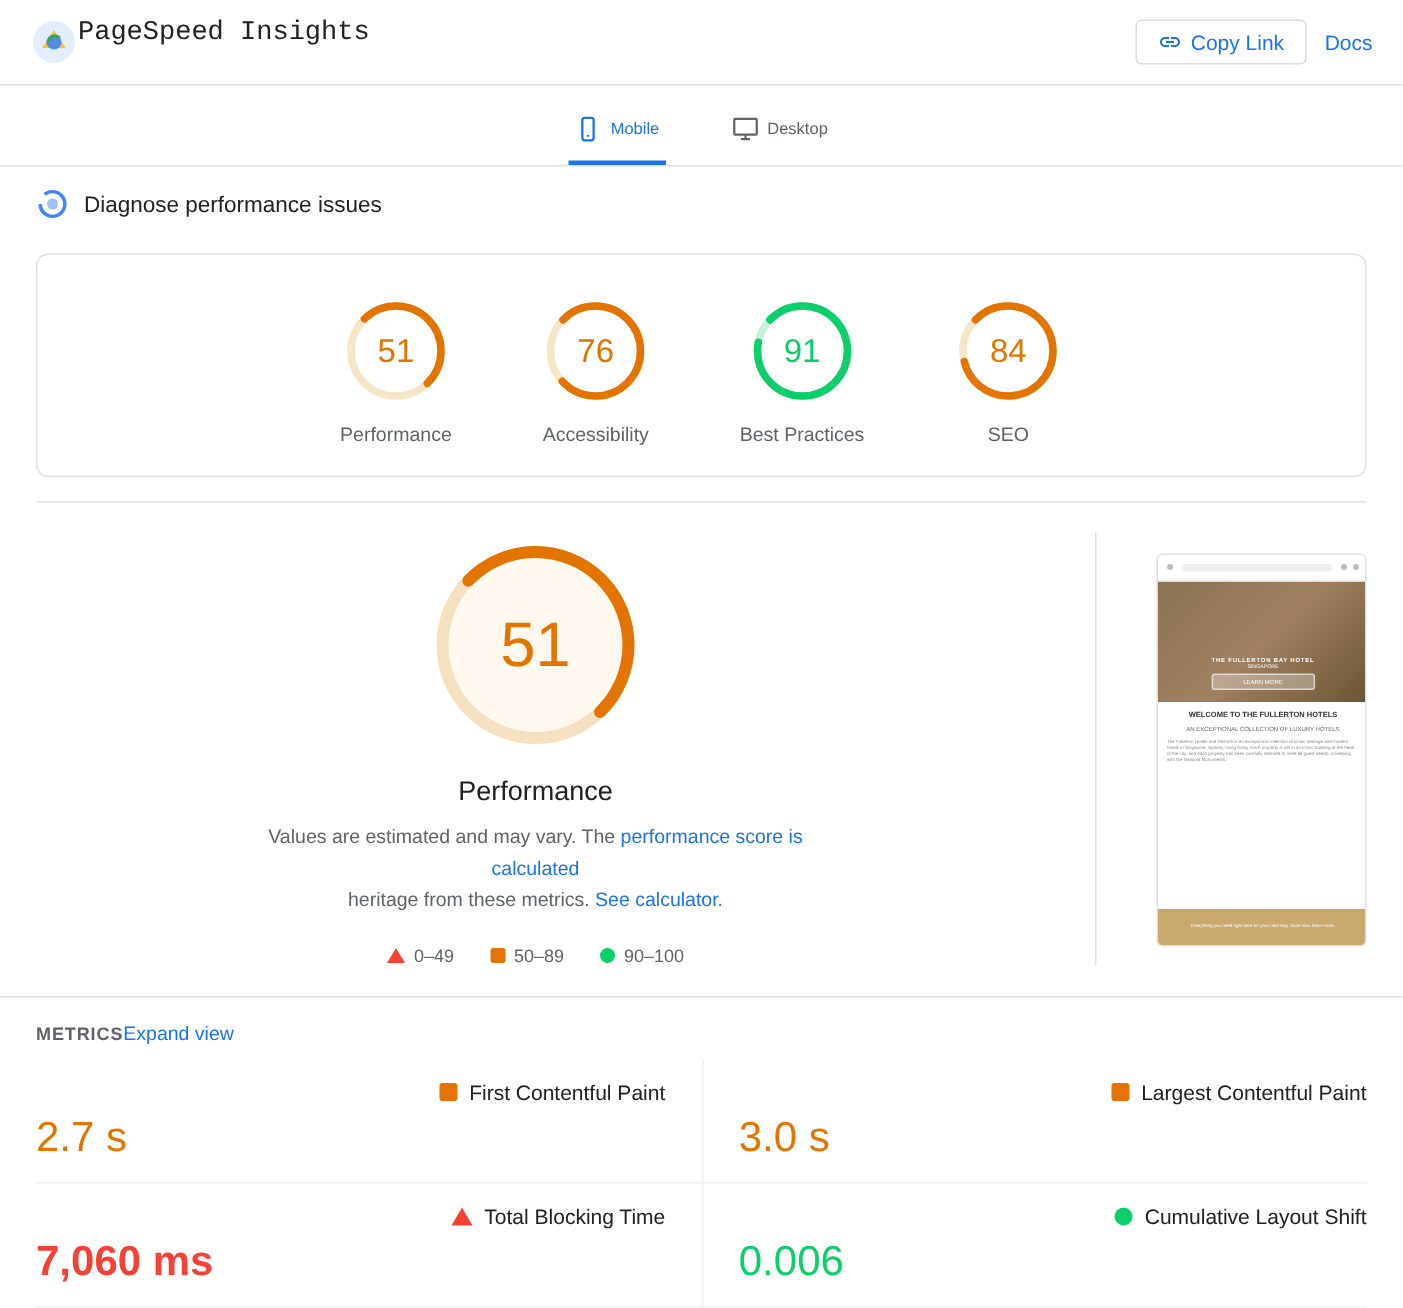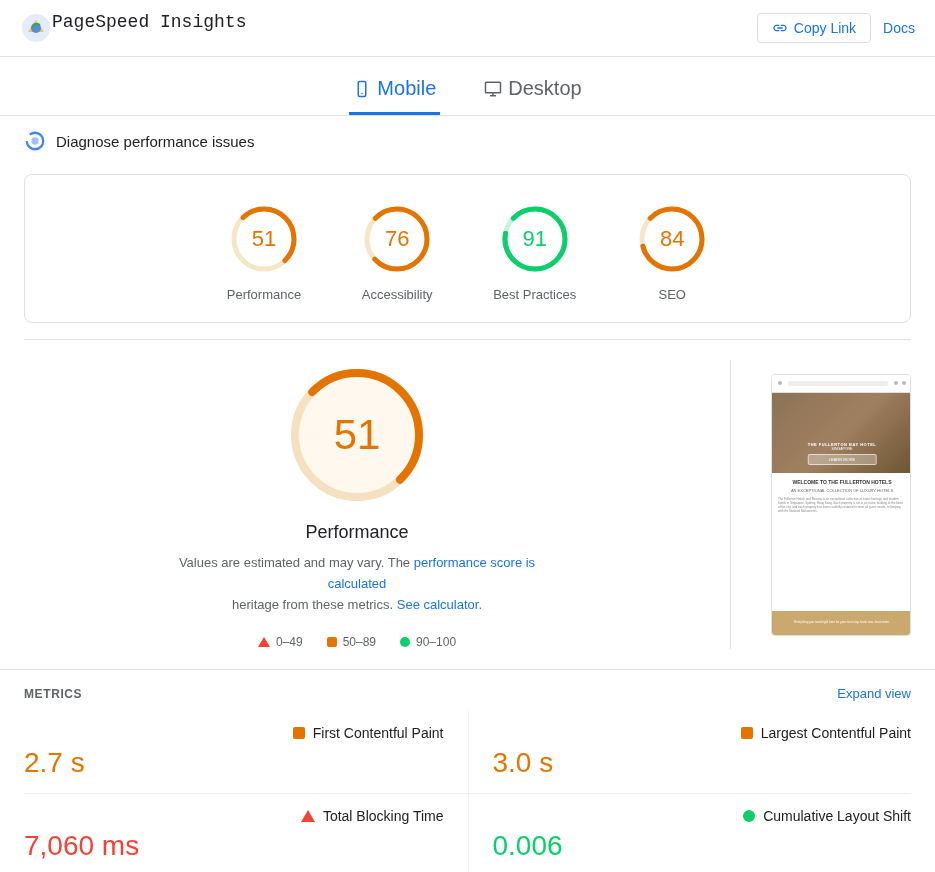--- a/index.html
+++ b/index.html
@@ -22,21 +22,21 @@
     }
     .docs-link { color: #1a73e8; font-size: 14px; cursor: pointer; text-decoration: none; }
 
     
     .tabs-bar {
       display: flex; justify-content: center; gap: 40px;
       padding: 10px 0 0; border-bottom: 1px solid #e0e0e0;
     }
     .tab {
       display: flex; align-items: center; gap: 6px;
-      padding: 10px 4px 12px; font-size: 20px; cursor: pointer;
+      padding: 10px 4px 12px; font-size: 11px; cursor: pointer;
       color: #5f6368; border-bottom: 3px solid transparent;
     }
     .tab.active { color: #1a73e8; border-bottom: 3px solid #1a73e8; }
 
     
     .diagnose-banner {
       display: flex; align-items: center; gap: 10px;
       padding: 14px 24px; font-size: 15px; color: #202124;
     }
     .spinner-icon { width: 22px; height: 22px; }
@@ -116,21 +116,21 @@
     .mock-btn { background: rgba(255,255,255,0.3); border: 1px solid rgba(255,255,255,0.6); color: #fff; font-size: 4px; padding: 2px 6px; margin-top: 3px; cursor: pointer; border-radius: 2px; }
     .mock-content { padding: 6px; flex: 1; background: #fff; }
     .mock-title-text { font-size: 5px; font-weight: bold; text-align: center; color: #333; margin-bottom: 3px; }
     .mock-subtitle { font-size: 4px; text-align: center; color: #666; margin-bottom: 4px; }
     .mock-body-text { font-size: 3px; color: #888; line-height: 1.4; margin-bottom: 4px; }
     .mock-footer { height: 24px; background: #c9a96e; display: flex; align-items: center; justify-content: center; }
     .mock-footer-text { font-size: 3px; color: #fff; text-align: center; line-height: 1.3; padding: 2px; }
 
     
     .metrics-header {
-      display: flex; justify-content: space-between; align-items: center;
+      display: flex; justify-content: flex-start; align-items: center;
       padding: 16px 24px 10px;
     }
     .metrics-label { font-size: 12px; font-weight: 600; color: #5f6368; letter-spacing: 0.05em; }
     .expand-view { font-size: 13px; color: #1a73e8; cursor: pointer; }
 
     .metrics-grid {
       display: grid; grid-template-columns: 1fr 1fr;
       gap: 0; padding: 0 24px;
     }
     .metric-item {
@@ -138,21 +138,21 @@
       border-bottom: 1px solid #f0f0f0;
     }
     .metric-item:nth-child(odd) { padding-right: 24px; }
     .metric-item:nth-child(even) { padding-left: 24px; border-left: 1px solid #f0f0f0; }
     .metric-header-row { display: flex; align-items: center; gap: 8px; margin-bottom: 6px; justify-content: flex-end; }
     .metric-indicator-square { width: 12px; height: 12px; background: #e37400; border-radius: 2px; flex-shrink: 0; }
     .metric-indicator-triangle { width: 0; height: 0; border-left: 7px solid transparent; border-right: 7px solid transparent; border-bottom: 12px solid #f44336; flex-shrink: 0; }
     .metric-indicator-circle { width: 12px; height: 12px; background: #0cce6b; border-radius: 50%; flex-shrink: 0; }
     .metric-name { font-size: 14px; color: #202124; }
     .metric-value { font-size: 28px; font-weight: 400; }
-    .metric-value.red { color: #f44336; }
+    .metric-value.red { color: #f44336; font-weight: bold; }
     .metric-value.orange { color: #e37400; }
     .metric-value.green { color: #0cce6b; }
   </style>
 </head>
 <body>
 
 <div class="header">
   <div class="header-left">
     <svg class="logo-icon" viewBox="0 0 32 32" xmlns="http://www.w3.org/2000/svg">
       <circle cx="16" cy="16" r="14" fill="#4285f4" opacity="0.15"></circle>

